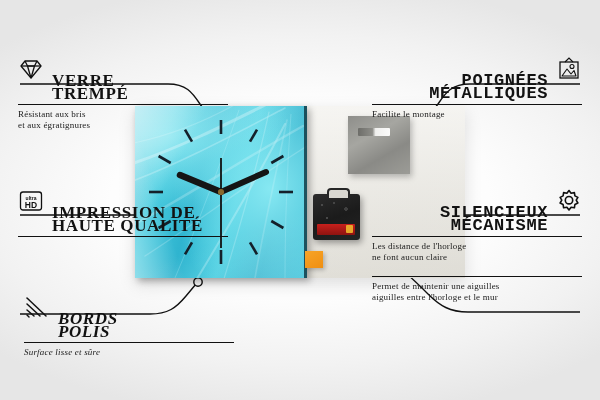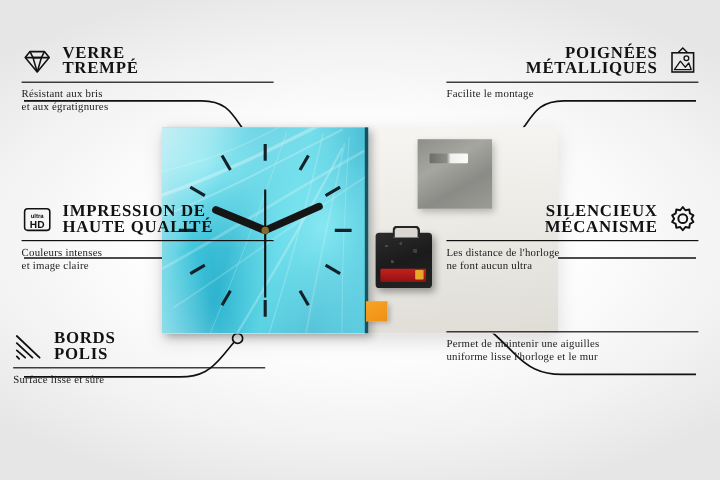--- a/index.html
+++ b/index.html
@@ -94,37 +94,37 @@
   }
   .foam{
     left:170px;top:145px;width:18px;height:17px;
     background:linear-gradient(150deg,#f7a428 0%,#ef8f11 100%);
     box-shadow:2px 2px 4px rgba(0,0,0,.22);
   }
 
   
   .feat{position:absolute;width:210px;}
   .feat .head{display:flex;align-items:center;gap:8px;}
-  .feat.right .head{flex-direction:row-reverse;}
+  .feat.right .head{flex-direction:row-reverse;font-family:Liberation Mono, monospace;}
   .feat .ttl{
-    font-size:14px;font-weight:bold;letter-spacing:.6px;color:#121212;
-    line-height:13px;text-transform:uppercase;
+    font-size:17px;font-weight:bold;letter-spacing:.6px;color:#121212;
+    line-height:13px;text-transform:uppercase;margin-top:36px;
   }
   .feat.left .ttl{text-align:left;}
   .feat.right .ttl{text-align:right;}
   .feat .rule{height:1px;background:#111;margin:4px 0 4px 0;}
   .feat .sub{
     font-size:9px;line-height:11px;color:#1a1a1a;letter-spacing:.2px;
   }
   .feat.right .sub{}
   .ico{width:26px;height:26px;flex:0 0 26px;display:block;}
 
   .f1{left:18px;top:38px;}
   .f2{left:18px;top:170px;}
-  .f3{left:11px;top:276px;}
+  .f3{left:24px;top:276px;font-style:italic;}
   .f4{right:18px;top:38px;}
   .f5{right:18px;top:170px;}
   .f6{right:18px;top:272px;}
 </style>
 </head>
 <body>
 
 <div id="stage">
 
   <svg id="wires" viewBox="0 0 600 400">
@@ -238,24 +238,20 @@
         <rect x="2.5" y="4" width="21" height="18" rx="2.5" fill="none" stroke="#111" stroke-width="1.3"></rect>
         <text x="13" y="12" font-family="Liberation Sans, sans-serif" font-size="5" font-weight="bold" fill="#111" text-anchor="middle">ultra</text>
         <text x="13" y="20" font-family="Liberation Sans, sans-serif" font-size="8.5" font-weight="bold" fill="#111" text-anchor="middle">HD</text>
       </svg>
       <div class="ttl">
         <div>IMPRESSION DE</div>
         <div>HAUTE QUALITÉ</div>
       </div>
     </div>
     <div class="rule"></div>
-    <div class="sub">
-      <div>Couleurs intenses</div>
-      <div>et image claire</div>
-    </div>
   </div>
 
   <div class="feat left f3">
     <div class="head">
       <svg class="ico" viewBox="0 0 26 26">
         <g stroke="#111" stroke-width="1.5" stroke-linecap="round">
           <line x1="3" y1="4" x2="22" y2="22"></line>
           <line x1="3" y1="10" x2="16" y2="22"></line>
           <line x1="3" y1="16" x2="10" y2="22"></line>
           <line x1="3" y1="21" x2="5" y2="23"></line>
@@ -300,25 +296,25 @@
         </g>
       </svg>
       <div class="ttl">
         <div>SILENCIEUX</div>
         <div>MÉCANISME</div>
       </div>
     </div>
     <div class="rule"></div>
     <div class="sub">
       <div>Les distance de l'horloge</div>
-      <div>ne font aucun ultra</div>
+      <div>ne font aucun claire</div>
     </div>
   </div>
 
   <div class="feat right f6">
     <div class="rule"></div>
     <div class="sub">
       <div>Permet de maintenir une aiguilles</div>
-      <div>uniforme lisse l'horloge et le mur</div>
+      <div>aiguilles entre l'horloge et le mur</div>
     </div>
   </div>
 
 </div>
 
 </body></html>

